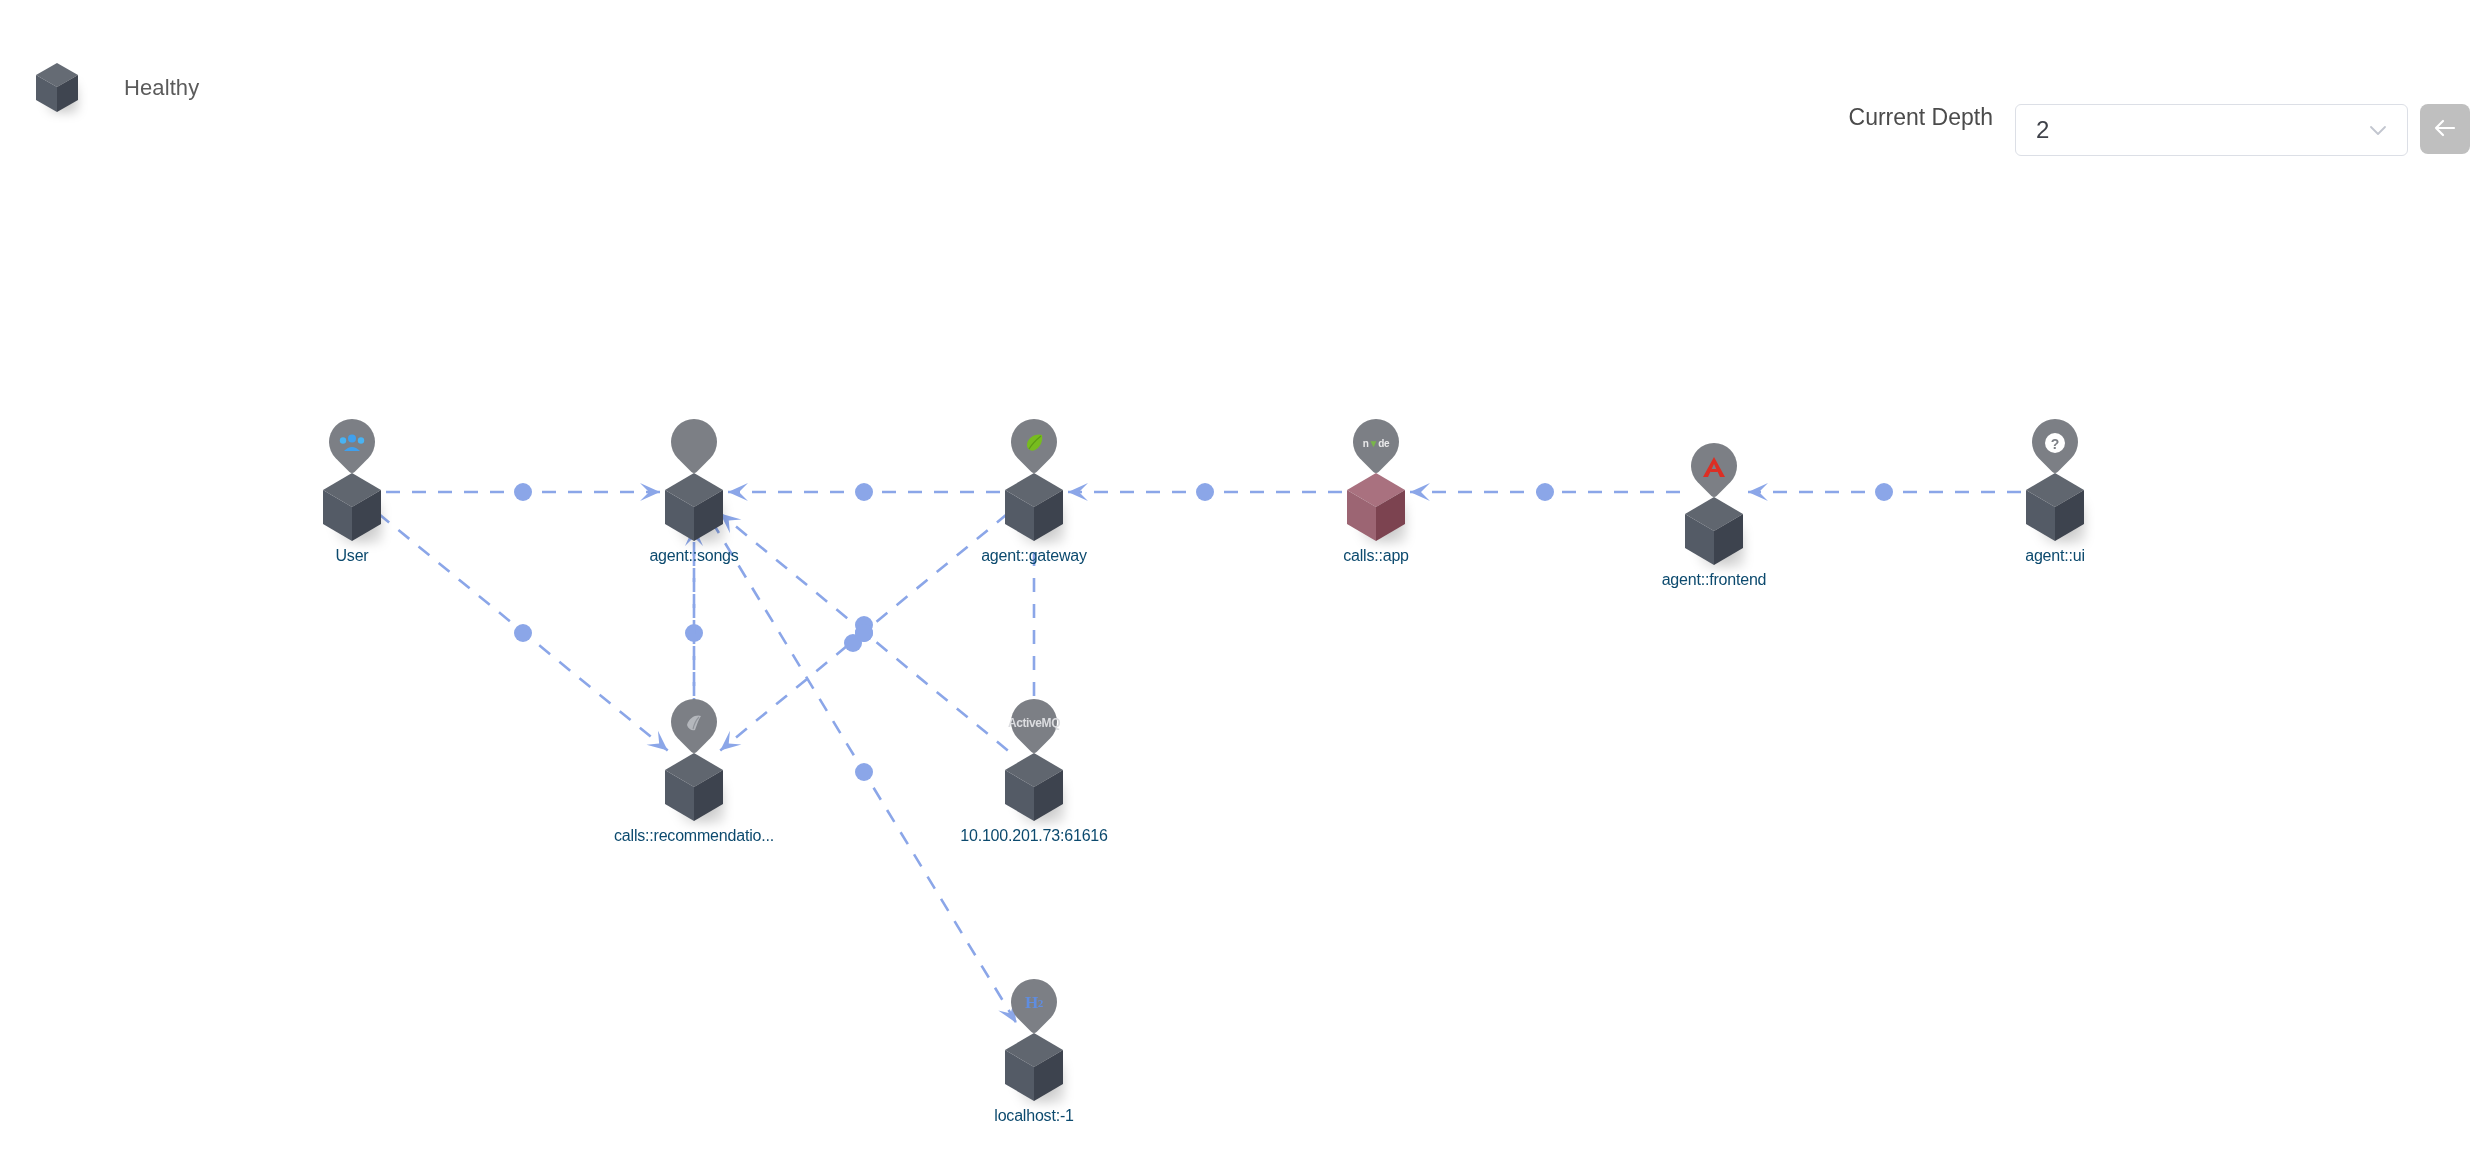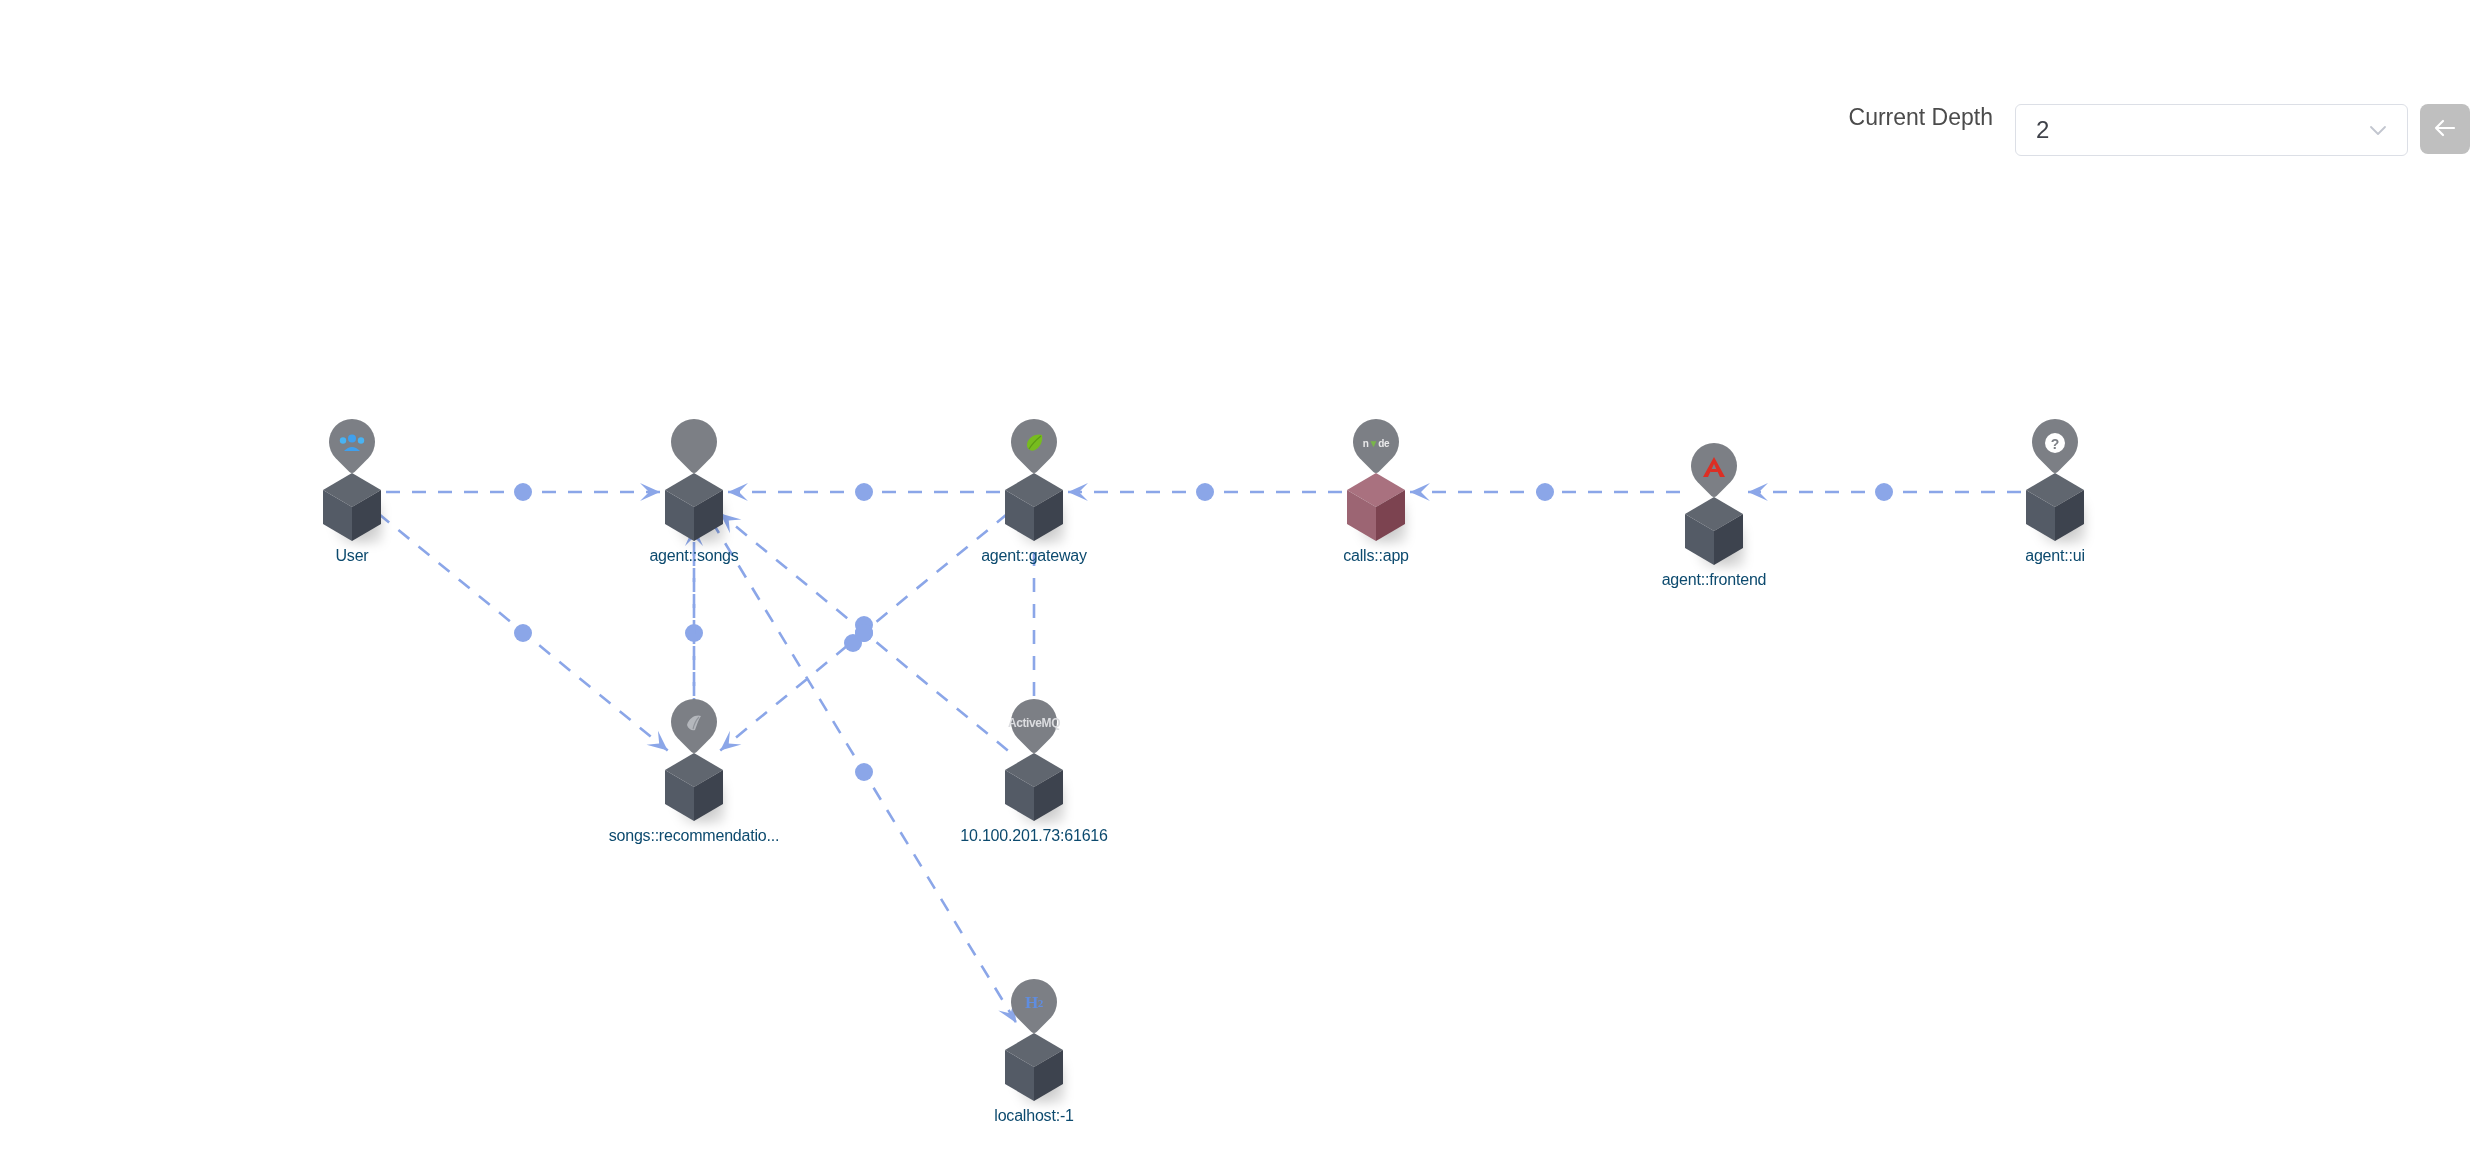--- a/index.html
+++ b/index.html
@@ -167,20 +167,31 @@
     font-size: 16px;
     color: #0c4a6e;
     white-space: nowrap;
     letter-spacing: -0.2px;
   }
 </style>
 </head>
 <body>
 
 <div id="legend">
+  <div class="legend-row">
+    <span class="cube" style="width:46px;height:54px;">
+      <span class="shadow"></span>
+      <svg width="46" height="54" viewBox="0 0 46 54">
+        <polygon points="23,2 44,14 23,26 2,14" fill="#656b74"></polygon>
+        <polygon points="2,14 23,26 23,51 2,39" fill="#565d68"></polygon>
+        <polygon points="44,14 44,39 23,51 23,26" fill="#3f4550"></polygon>
+      </svg>
+    </span>
+    <span class="legend-label">Healthy</span>
+  </div>
 </div>
 
 <div id="depth-control">
   <span id="depth-label">Current Depth</span>
   <div id="depth-select">
     <span id="depth-value">2</span>
     <span id="depth-chevron">
       <svg width="22" height="22" viewBox="0 0 22 22">
         <path d="M4 8 L11 15 L18 8" fill="none" stroke="#c2c6cf" stroke-width="1.8" stroke-linecap="round" stroke-linejoin="round"></path>
       </svg>
@@ -358,21 +369,21 @@
           </span>
      </div>
      <div class="node-cube cube">
        <span class="shadow"></span>
           <svg width="64" height="74" viewBox="0 0 64 74">
       <polygon points="32,2 61,19 32,36 3,19" fill="#60666f"></polygon>
       <polygon points="3,19 32,36 32,70 3,53" fill="#545b66"></polygon>
       <polygon points="61,19 61,53 32,70 32,36" fill="#3d434e"></polygon>
     </svg>
      </div>
-     <div class="node-label">songs::recommendatio...</div>
+     <div class="node-label">calls::recommendatio...</div>
       </div>
       <div class="node" style="left: 1034px; top: 772px;">
         <div class="node-pin">
        <span class="pin-shape"></span>
        <span class="pin-glyph" style="font-size:12px;color:#dcdde0;font-weight:bold;letter-spacing:-0.4px;">ActiveMQ</span>
      </div>
      <div class="node-cube cube">
        <span class="shadow"></span>
           <svg width="64" height="74" viewBox="0 0 64 74">
       <polygon points="32,2 61,19 32,36 3,19" fill="#60666f"></polygon>

